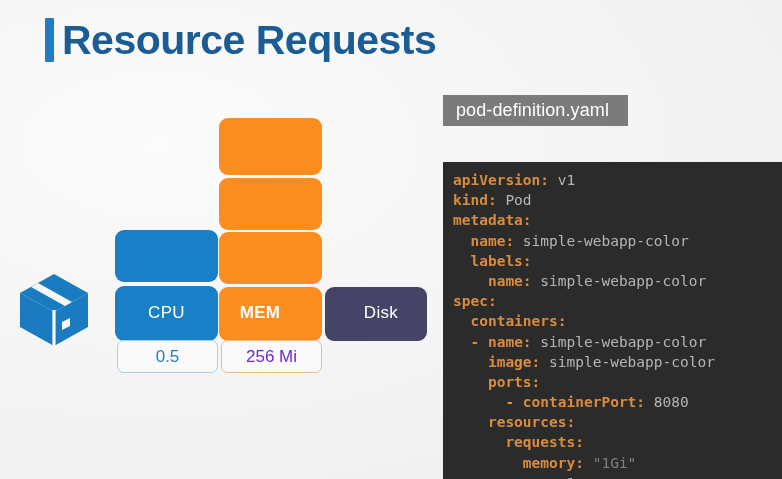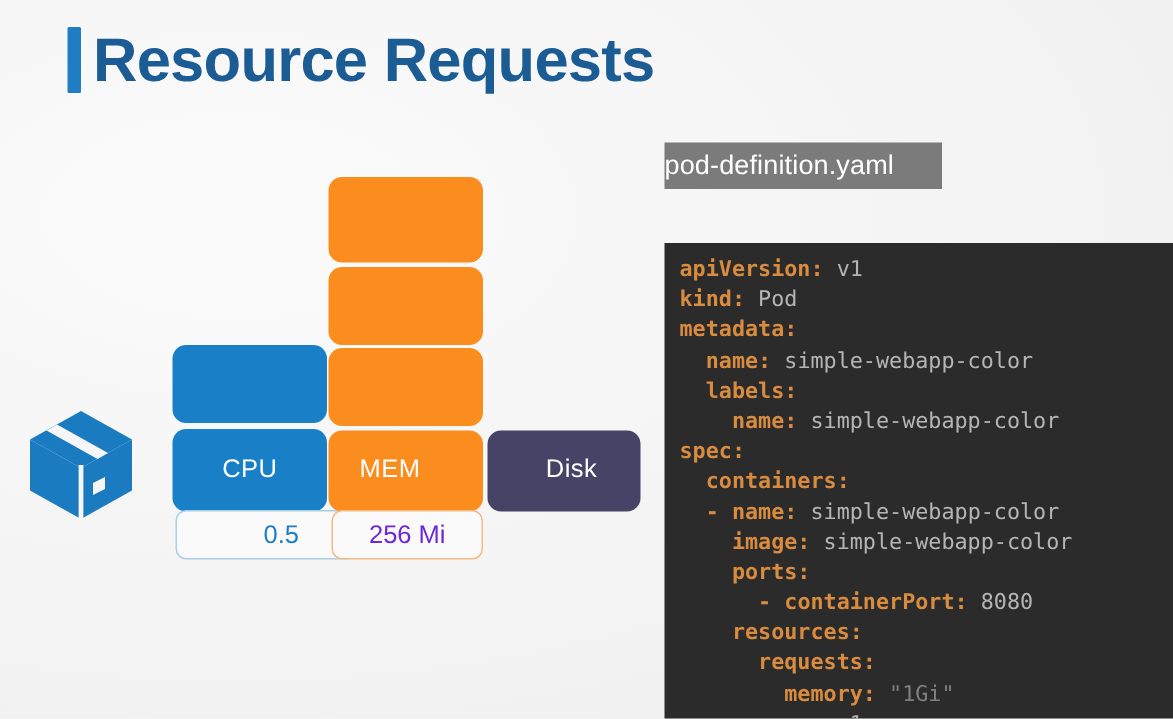--- a/index.html
+++ b/index.html
@@ -82,49 +82,50 @@
     display: flex;
     align-items: center;
     justify-content: center;
     font-size: 17px;
   }
   #cpu-block-top  { left: 115px; top: 230px; width: 103px; height: 52px; background: #1980c8; }
   #cpu-block-base { left: 115px; top: 286px; width: 103px; height: 55px; background: #1980c8; }
   #cpu-label { top: 303px; left: 115px; width: 103px; }
   #cpu-value-box {
     left: 117px; top: 340px; width: 99px; height: 31px;
-    border: 1px solid #a8cfe8; color: #1f7dc4; padding-left: 20px;
+    border: 1px solid #a8cfe8; color: #1f7dc4;
   }
 
   
   #mem-block-1 { left: 219px; top: 118px; width: 103px; height: 57px; background: #fb8c1e; }
   #mem-block-2 { left: 219px; top: 178px; width: 103px; height: 52px; background: #fb8c1e; }
   #mem-block-3 { left: 219px; top: 232px; width: 103px; height: 52px; background: #fb8c1e; }
   #mem-block-4 { left: 219px; top: 287px; width: 103px; height: 54px; background: #fb8c1e; }
-  #mem-label { top: 303px; left: 219px; width: 82px; }
+  #mem-label { top: 303px; left: 219px; width: 82px; font-weight: bold; }
   #mem-value-box {
     left: 221px; top: 340px; width: 99px; height: 31px;
     border: 1px solid #f2bb86; color: #6d28d9;
   }
 
   
   #disk-block { left: 325px; top: 287px; width: 102px; height: 54px; background: #454467; }
   #disk-label { top: 303px; left: 325px; width: 112px; }
 
   
   #code-tab {
     position: absolute;
     left: 443px;
     top: 95px;
     width: 185px;
     height: 31px;
     background: #7b7b7b;
     display: flex;
     align-items: center;
     box-sizing: border-box;
+    padding-left: 13px;
   }
   #code-tab-label {
     color: #ffffff;
     font-size: 18px;
     letter-spacing: 0.1px;
     white-space: nowrap;
   }
   #code-panel {
     position: absolute;
     left: 443px;

